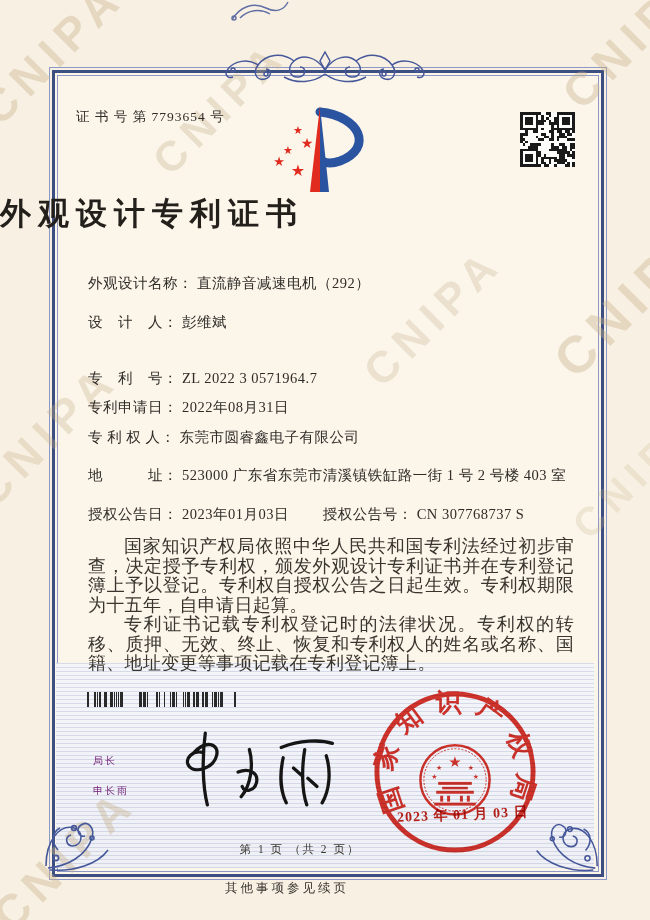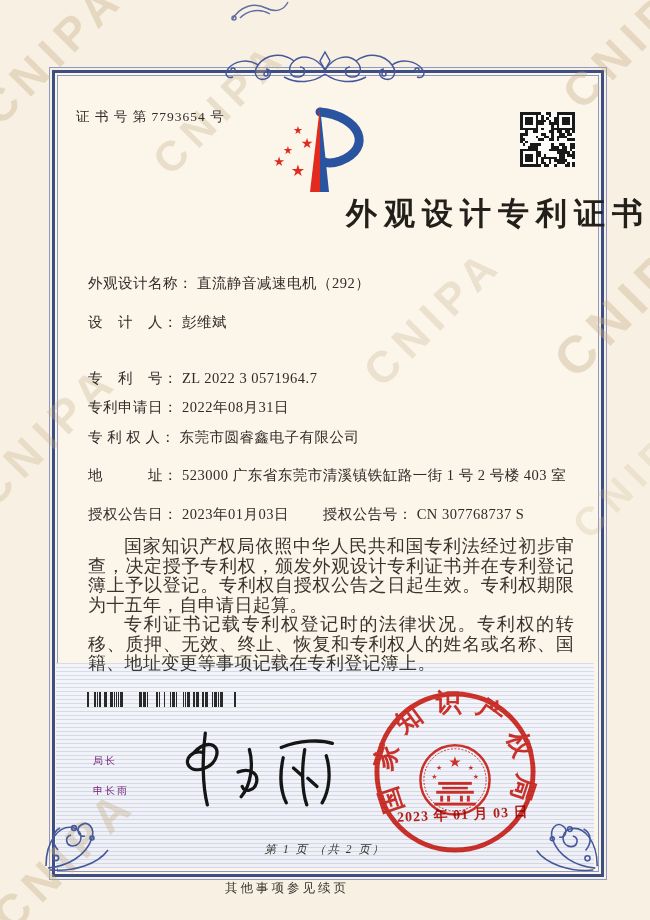--- a/index.html
+++ b/index.html
@@ -46,21 +46,21 @@
   .ornament{position:absolute;z-index:4;pointer-events:none;}
   .orn-top{left:220px;top:46px;width:210px;height:46px;}
   .orn-top-edge{left:226px;top:-4px;width:64px;height:28px;opacity:.85;}
   .orn-bl{left:36px;top:788px;width:86px;height:86px;}
   .orn-br{left:522px;top:790px;width:86px;height:84px;transform:scaleX(-1);}
   
   .cert-no{position:absolute;left:76px;top:108px;z-index:3;font-size:13.5px;letter-spacing:1px;}
   .logo{position:absolute;left:268px;top:104px;width:112px;height:90px;z-index:3;}
   .qr{position:absolute;left:520px;top:112px;width:55px;height:55px;z-index:3;background:#fdfdfb;shape-rendering:crispEdges;}
   .title{
-    position:absolute;left:0;top:193px;width:650px;z-index:3;text-align:right;
+    position:absolute;left:0;top:193px;width:650px;z-index:3;text-align:left;
     font-size:31px;font-weight:700;letter-spacing:7px;color:#23201c;
   }
   
   .row{position:absolute;left:88px;z-index:3;font-size:14.5px;white-space:nowrap;}
   .flabel{letter-spacing:.5px;}
   .fvalue{margin-left:4px;letter-spacing:.5px;}
   .pair2{margin-left:30px;}
   .r1{top:274px;} .r2{top:313px;} .r3{top:369px;} .r4{top:390px;margin-top:8px;}
   .r5{top:428px;} .r6{top:466px;} .r7{top:505px;}
   
@@ -72,21 +72,21 @@
   
   .barcode{position:absolute;left:83px;top:692px;width:154px;height:15px;z-index:3;}
   .signer{position:absolute;left:93px;top:746px;z-index:3;font-size:10px;letter-spacing:2px;line-height:30px;color:#701a75;}
   .autograph{position:absolute;left:152px;top:726px;width:205px;height:84px;z-index:4;}
   .seal{position:absolute;left:371px;top:688px;width:168px;height:168px;z-index:5;mix-blend-mode:multiply;opacity:.93;}
   .seal-date{
     position:absolute;left:397px;top:806px;z-index:6;font-size:14px;font-weight:700;
     letter-spacing:1px;color:var(--date_red,#c4231a);transform:rotate(-2.5deg);
     mix-blend-mode:multiply;white-space:nowrap;
   }
-  .page-info{position:absolute;left:0;top:842px;width:650px;text-align:center;z-index:3;font-size:11.5px;letter-spacing:2px;color:#3a3631;font-style:italic;}
+  .page-info{position:absolute;left:0;top:842px;width:600px;text-align:center;z-index:3;font-size:11.5px;letter-spacing:2px;color:#3a3631;}
   .cont-note{position:absolute;left:0;top:880px;width:574px;text-align:center;z-index:3;font-size:12.5px;letter-spacing:3px;color:#38342e;}
 </style>
 </head>
 <body>
 
 <div class="page">
 
   <div class="wm wm1">CNIPA</div>
   <div class="wm wm2">CNIPA</div>
   <div class="wm wm3">CNIPA</div>

